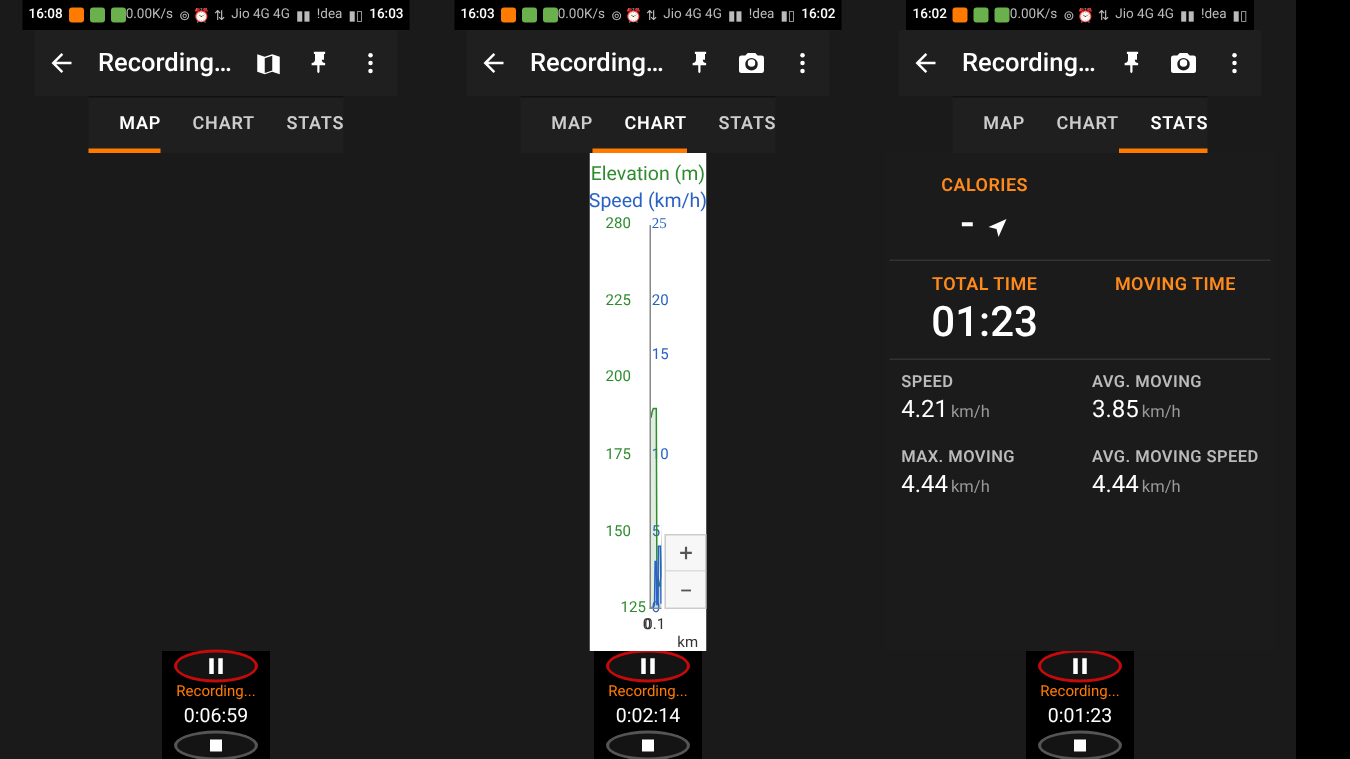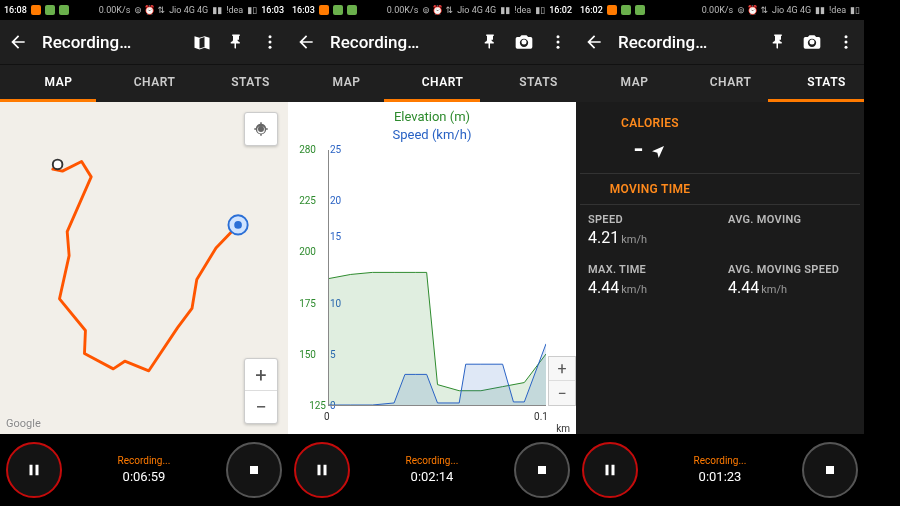--- a/index.html
+++ b/index.html
@@ -4,37 +4,37 @@
 <style>
   * { box-sizing: border-box; margin: 0; padding: 0; }
   body {
     width: 900px;
     height: 506px;
     display: flex;
     font-family: "Roboto", "Helvetica Neue", Arial, sans-serif;
     background: #000;
     overflow: hidden;
   }
-  .screen { width: 288px; height: 506px; background: #1a1a1a; display: flex; flex-direction: column; position: relative; }
+  .screen { width: 288px; height: 506px; background: #1a1a1a; display: flex; flex-direction: column; position: relative; align-items: center; }
   
   .status { height: 20px; background: #000; color: #bbb; font-size: 9px; display: flex; align-items: center; padding: 0 4px; justify-content: space-between; }
   .status .left, .status .right { display: flex; align-items: center; gap: 4px; }
   .status .clock { color: #fff; font-weight: 500; }
   .sq { width: 10px; height: 10px; background: #ff7a00; display:inline-block; border-radius:2px; }
   .sqg { width: 10px; height: 10px; background: #6ab04c; display:inline-block; border-radius:2px; }
   
   .appbar { height: 44px; background: #1f1f1f; display: flex; align-items: center; padding: 0 8px; gap: 14px; color: #fff; }
   .appbar .title { flex: 1; font-size: 17px; font-weight: 500; white-space: nowrap; overflow: hidden; }
   .iconbtn { width: 20px; height: 20px; color: #fff; display:flex; align-items:center; justify-content:center; }
   
   .tabs { height: 38px; display: flex; background: #1f1f1f; border-top: 1px solid #111; }
   .tab { flex: 1; display:flex; align-items:center; justify-content:center; color: #ccc; font-size: 12px; font-weight: 600; letter-spacing: 0.5px; border-bottom: 3px solid transparent; padding-left: 21px; }
   .tab.active { color: #fff; border-bottom-color: #ff7a00; }
   
-  .controlbar { height: 72px; background: #000; display:flex; align-items:center; justify-content:center; gap: 0; padding: 0 6px; }
+  .controlbar { height: 72px; background: #000; display:flex; align-items:center; justify-content:center; gap: 0; padding: 0 6px; flex-direction: column; }
   .cbtn { width: 56px; height: 56px; border-radius: 50%; display:flex; align-items:center; justify-content:center; border: 2px solid #555; background: #141414; }
   .cbtn.rec { border-color: #c40b0b; }
   .cbtn svg { fill: #fff; }
   .recinfo { flex:1; display:flex; flex-direction:column; align-items:center; justify-content:center; color:#ccc; font-size:10px; line-height:1.4; padding:0 4px; }
   .recinfo .lbl { color:#ff7a00; font-size:10px; white-space:nowrap; overflow:hidden; text-overflow:ellipsis; max-width:100%; }
   .recinfo .time { color:#fff; font-size:13px; }
   
   .content { flex:1; position:relative; overflow:hidden; }
 
   
@@ -217,21 +217,21 @@
         <span class="spd">Speed (km/h)</span>
       </div>
 
       <div id="yl-250" class="ytick-l" style="top: 42px; left: 2px;">280</div>
       <div id="yl-225" class="ytick-l" style="top: 93.2px; left: 2px;">225</div>
       <div id="yl-200" class="ytick-l" style="top: 144.4px; left: 2px;">200</div>
       <div id="yl-175" class="ytick-l" style="top: 195.6px; left: 2px;">175</div>
       <div id="yl-150" class="ytick-l" style="top: 246.8px; left: 2px;">150</div>
       <div id="yl-125" class="ytick-l" style="top: 298px; left: 12px;">125</div>
 
-      <div id="yr-25" class="ytick-r" style="top: 42px; left: 42px;">25</div>
+      <div id="yr-25" class="ytick-r" style="top: 42px; left: 42px; font-family: Liberation Serif, serif;">25</div>
       <div id="yr-20" class="ytick-r" style="top: 93.2px; left: 42px;">20</div>
       <div id="yr-15" class="ytick-r" style="top: 129px; left: 42px;">15</div>
       <div id="yr-10" class="ytick-r" style="top: 195.6px; left: 42px;">10</div>
       <div id="yr-5" class="ytick-r" style="top: 246.8px; left: 42px;">5</div>
       <div id="yr-0" class="ytick-r" style="top: 298px; left: 42px;">0</div>
 
       <div class="chart-area" id="chart-area">
         <svg id="chart-svg" preserveAspectRatio="none" viewBox="0 0 100 100">
             <path d="M0.00 50.40 L10.00 48.80 L20.00 48.00 L30.00 48.00 L40.00 48.00 L45.00 48.00 L50.00 92.00 L60.00 94.40 L70.00 94.40 L80.00 92.80 L90.00 91.20 L100.00 80.00 L100.00 100 L0.00 100 Z" fill="#2e8b2e" opacity="0.15"></path>
             <path d="M0.00 50.40 L10.00 48.80 L20.00 48.00 L30.00 48.00 L40.00 48.00 L45.00 48.00 L50.00 92.00 L60.00 94.40 L70.00 94.40 L80.00 92.80 L90.00 91.20 L100.00 80.00 " stroke="#2e8b2e" fill="none" stroke-width="1" vector-effect="non-scaling-stroke"></path>
@@ -319,32 +319,37 @@
     <div class="statsbg">
       <div class="stats-grid">
         <div class="stat major center">
           <div class="lbl">CALORIES</div>
           <div class="val"><span>-</span> <svg style="vertical-align:-2px" viewBox="0 0 24 24" width="16" height="16" fill="#fff">
                 <path d="M3 11l18-8-8 18-2-8-8-2z"></path>
               </svg></div>
         </div>
         <div class="divider"></div>
         <div class="stat major center">
+          <div class="lbl">TOTAL TIME</div>
+          <div class="val">01:23</div>
+        </div>
+        <div class="stat major center">
           <div class="lbl">MOVING TIME</div>
         </div>
         <div class="divider"></div>
         <div class="stat">
           <div class="lbl">SPEED</div>
           <div class="val"><span>4.21</span><span class="unit">km/h</span></div>
         </div>
         <div class="stat">
           <div class="lbl">AVG. MOVING</div>
+          <div class="val"><span>3.85</span><span class="unit">km/h</span></div>
         </div>
         <div class="stat">
-          <div class="lbl">MAX. TIME</div>
+          <div class="lbl">MAX. MOVING</div>
           <div class="val"><span>4.44</span><span class="unit">km/h</span></div>
         </div>
         <div class="stat">
           <div class="lbl">AVG. MOVING SPEED</div>
           <div class="val"><span>4.44</span><span class="unit">km/h</span></div>
         </div>
       </div>
     </div>
   </div>
   <div class="controlbar">

